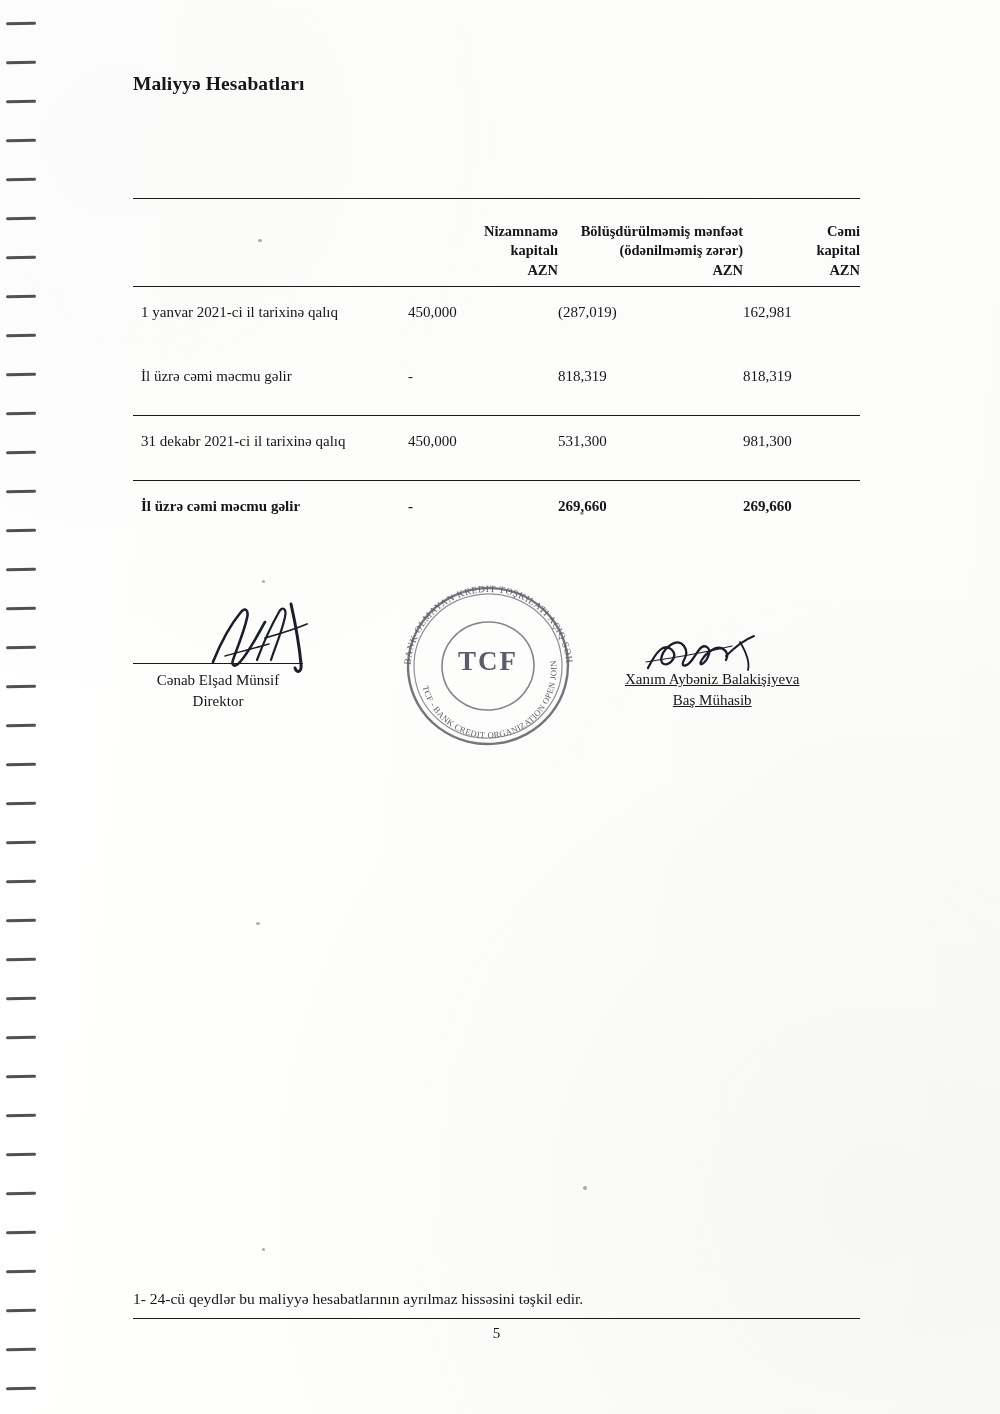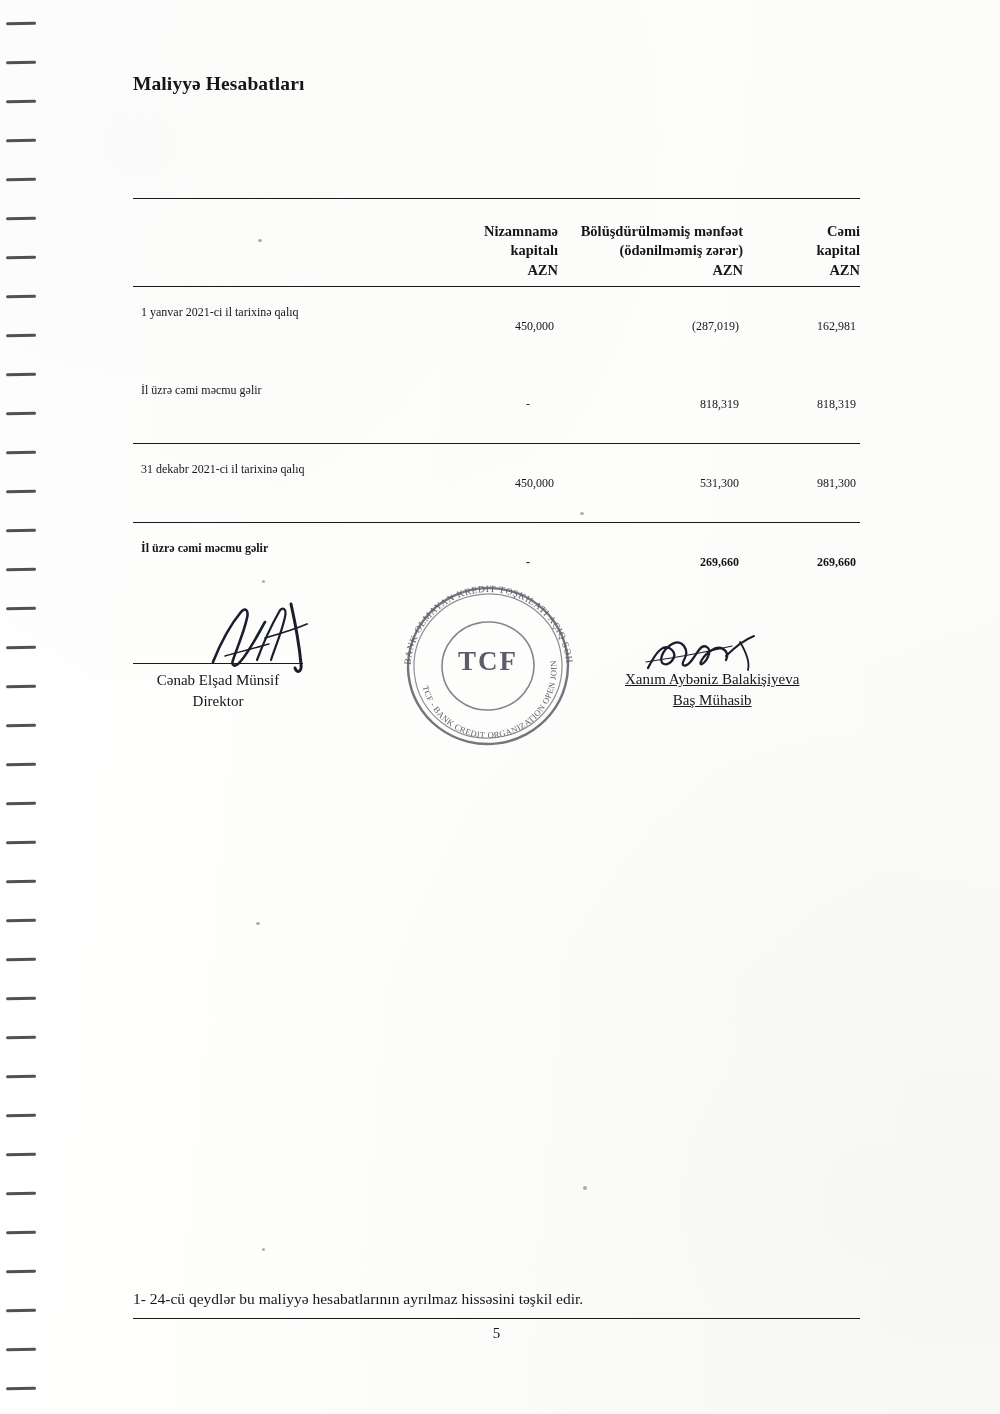--- a/index.html
+++ b/index.html
@@ -108,32 +108,32 @@
   }
   .hdr-cell .l1, .hdr-cell .l2, .hdr-cell .l3 { display: block; white-space: nowrap; }
   .hdr-cell .l3 { padding-top: 1px; }
   .hdr-underline td {
     border-bottom: 1.2px solid #1a1a1a;
     height: 6px;
   }
 
   .row td {
     height: 50px;
-    font-size: 12px;
+    font-size: 15px;
     line-height: 22px;
   }
   .row .lbl {
     text-align: left;
     padding-left: 8px;
     padding-top: 14px;
     white-space: nowrap;
   }
   .row .num {
-    text-align: right;
-    padding-top: 28px;
+    text-align: left;
+    padding-top: 14px;
     padding-right: 4px;
     white-space: nowrap;
   }
   .row .num.dash { padding-right: 28px; }
   .row.bold td { font-weight: bold; }
   .line-above td { border-top: 1.1px solid #1a1a1a; }
   .line-below td { border-bottom: 1.1px solid #1a1a1a; }
 
   
   .sig {

